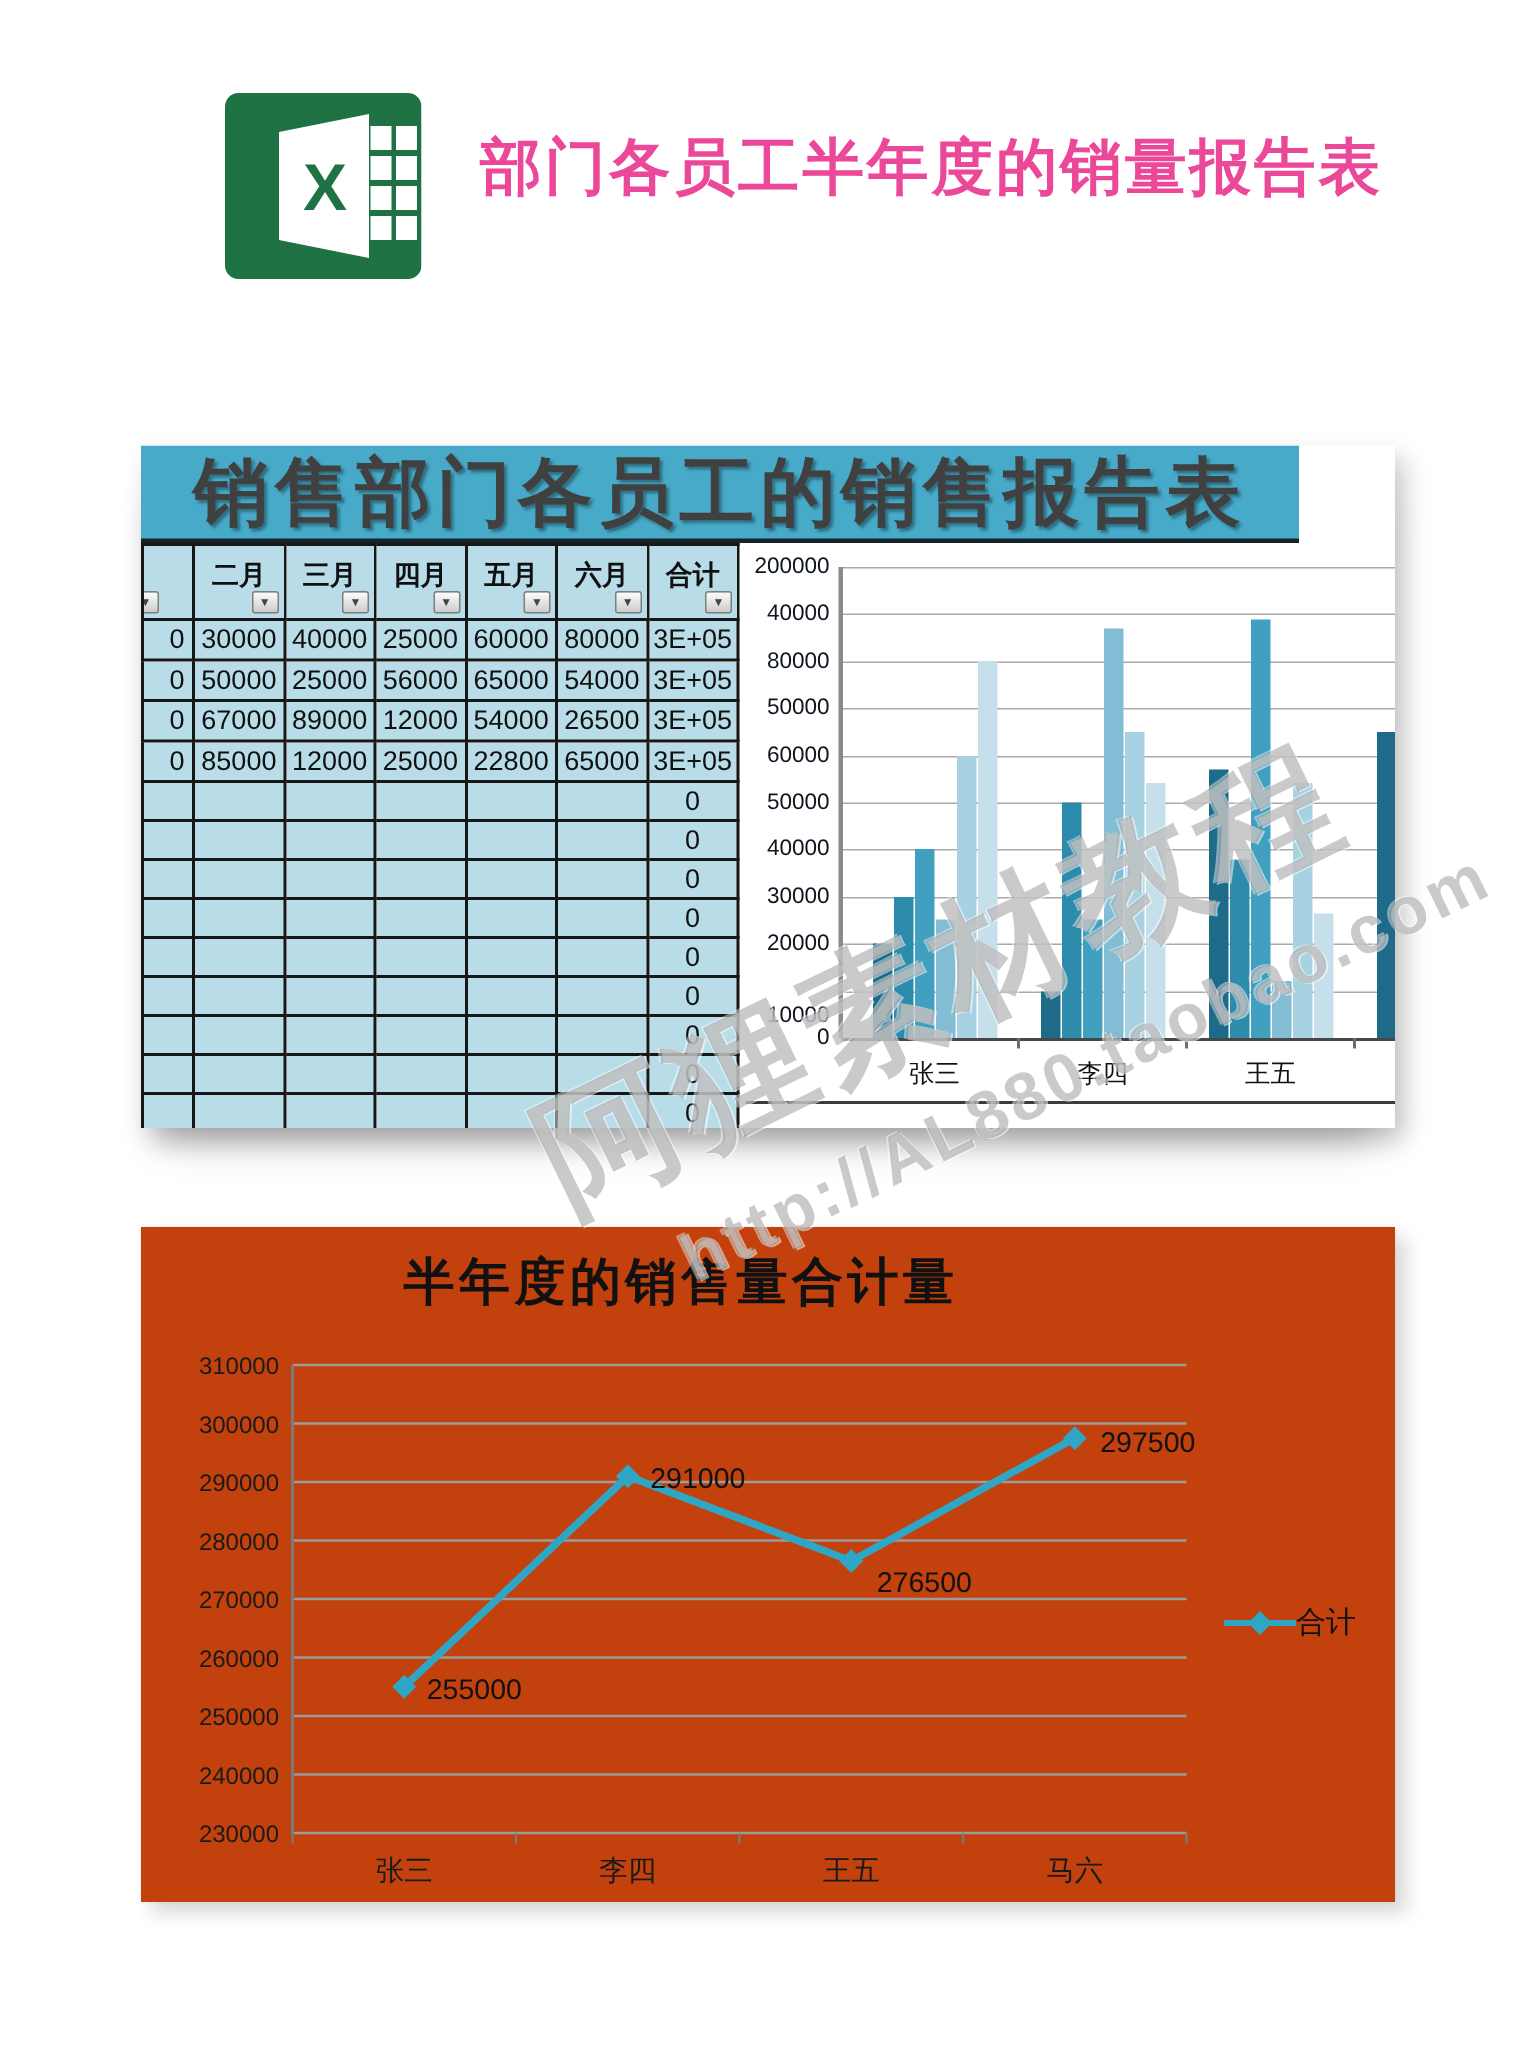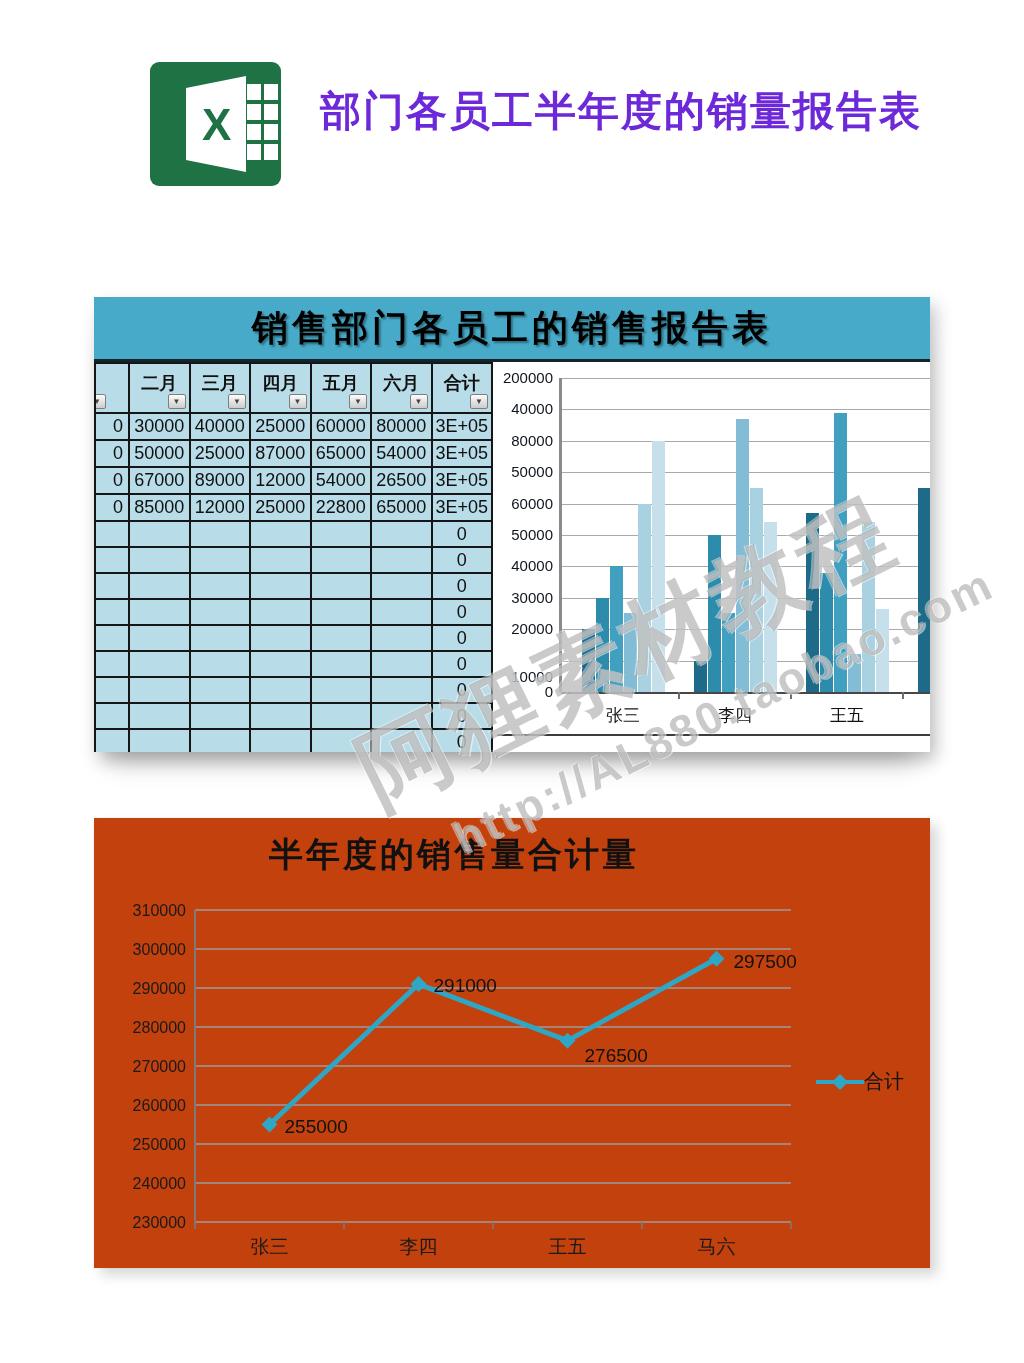--- a/index.html
+++ b/index.html
@@ -7,34 +7,34 @@
   body {
     width:1024px; height:1363px; position:relative; background:#ffffff;
     font-family:"Liberation Sans", sans-serif; overflow:hidden;
   }
   .page { position:absolute; inset:0; overflow:hidden; }
 
   
   .tpl-header { position:absolute; left:150px; top:62px; }
   .xl-icon { position:absolute; left:0; top:0; width:131px; height:124px; }
   .hd-text { position:absolute; left:170px; top:22px; width:640px; }
-  .hd-title { margin:0; font-size:41px; font-weight:700; color:#6d28d9; letter-spacing:2px; white-space:nowrap; }
+  .hd-title { margin:0; font-size:41px; font-weight:700; color:#ec4899; letter-spacing:2px; white-space:nowrap; }
   .hd-sub { margin:12px 0 0 3px; font-size:22px; color:#9a9a9a; letter-spacing:1px; }
 
   
   .shot1 {
     position:absolute; left:94px; top:297px; width:836px; height:455px;
     background:#ffffff; overflow:hidden;
     box-shadow: 6px 8px 16px rgba(0,0,0,0.22), 0 22px 26px -14px rgba(0,0,0,0.25);
   }
   .banner {
-    position:absolute; left:0; top:0; width:836px; height:65px;
+    position:absolute; left:0; top:0; width:772px; height:65px;
     background:#47aac8; border-bottom:3px solid #15242b;
     display:flex; align-items:center; justify-content:center;
-    color:#000000; font-size:36px; font-weight:700; letter-spacing:4px;
+    color:#404040; font-size:50px; font-weight:700; letter-spacing:4px;
     text-shadow:2px 2px 2px rgba(0,0,0,0.35);
   }
   table.sheet { position:absolute; left:0; top:65px; width:399px; border-collapse:collapse; table-layout:fixed; }
   table.sheet th, table.sheet td {
     border:2px solid #161616; background:#b8dce8; padding:0;
     text-align:center; color:#101010; overflow:hidden; white-space:nowrap;
   }
   table.sheet th { height:50px; position:relative; font-weight:700; font-size:18px; vertical-align:top; padding-top:7px; }
   table.sheet td.drow { height:27px; font-size:18px; }
   table.sheet td.erow { height:26px; font-size:18px; }
@@ -127,21 +127,21 @@
             <td class="drow">40000</td>
             <td class="drow">25000</td>
             <td class="drow">60000</td>
             <td class="drow">80000</td>
             <td class="drow">3E+05</td>
           </tr>
           <tr>
             <td class="cut drow">0</td>
             <td class="drow">50000</td>
             <td class="drow">25000</td>
-            <td class="drow">87000</td>
+            <td class="drow">56000</td>
             <td class="drow">65000</td>
             <td class="drow">54000</td>
             <td class="drow">3E+05</td>
           </tr>
           <tr>
             <td class="cut drow">0</td>
             <td class="drow">67000</td>
             <td class="drow">89000</td>
             <td class="drow">12000</td>
             <td class="drow">54000</td>

